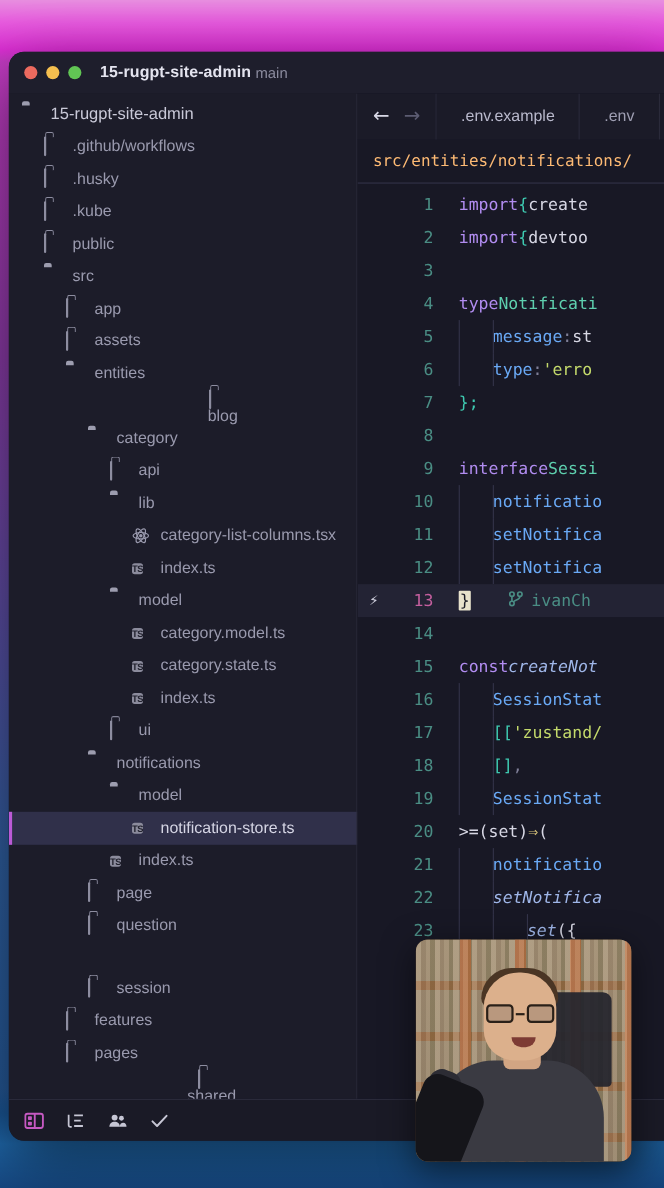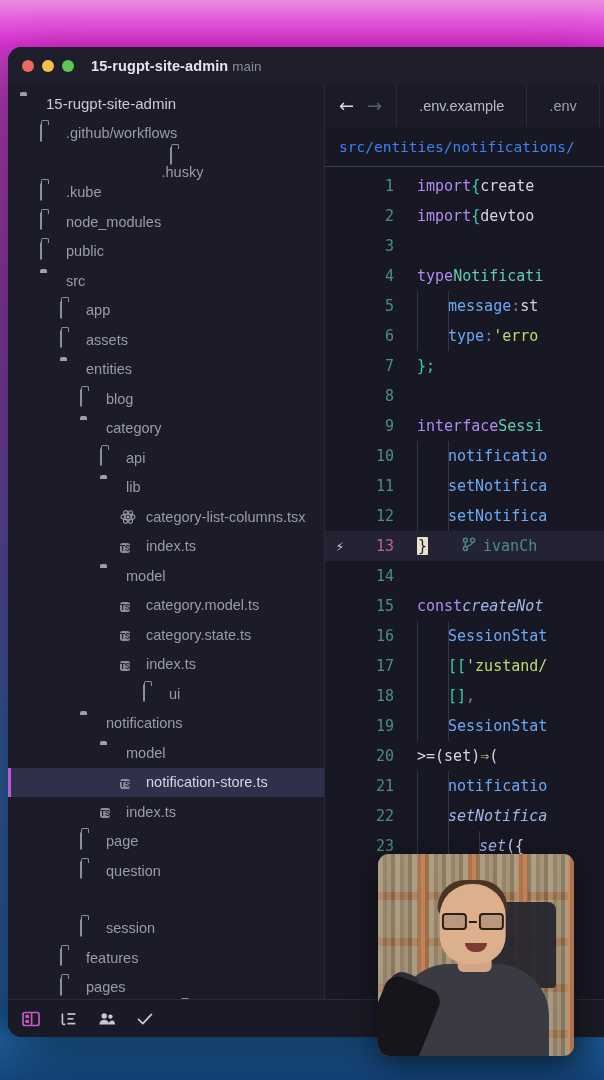--- a/index.html
+++ b/index.html
@@ -245,21 +245,21 @@
     background: #1b1b28;
     color: #b9b9cc;
   }
 
   .breadcrumb {
     height: 40px;
     flex: 0 0 40px;
     display: flex;
     align-items: center;
     padding-left: 14px;
-    color: #3b82f6;
+    color: #fdba74;
     font-family: "DejaVu Sans Mono", monospace;
     font-size: 14.5px;
     white-space: nowrap;
     background: #181825;
     position: relative;
     text-align: center;
   }
   .breadcrumb::after {
     content: "";
     position: absolute;
@@ -491,31 +491,27 @@
 
     <div class="sidebar" id="tree">
         <div class="tree-row root" style="padding-left: 12px;">
           <span class="icon"><span class="ic-folder-open"></span></span>
           <span class="label">15-rugpt-site-admin</span>
         </div>
         <div class="tree-row" style="padding-left: 32px;">
           <span class="icon"><span class="ic-folder"></span></span>
           <span class="label">.github/workflows</span>
         </div>
-        <div class="tree-row" style="padding-left: 32px; flex-direction: column;">
+        <div class="tree-row" style="padding-left: 32px;">
           <span class="icon"><span class="ic-folder"></span></span>
           <span class="label">.husky</span>
         </div>
         <div class="tree-row" style="padding-left: 32px;">
           <span class="icon"><span class="ic-folder"></span></span>
           <span class="label">.kube</span>
-        </div>
-        <div class="tree-row" style="padding-left: 32px;">
-          <span class="icon"><span class="ic-folder"></span></span>
-          <span class="label">node_modules</span>
         </div>
         <div class="tree-row" style="padding-left: 32px;">
           <span class="icon"><span class="ic-folder"></span></span>
           <span class="label">public</span>
         </div>
         <div class="tree-row" style="padding-left: 32px;">
           <span class="icon"><span class="ic-folder-open"></span></span>
           <span class="label">src</span>
         </div>
         <div class="tree-row" style="padding-left: 52px;">
@@ -523,21 +519,21 @@
           <span class="label">app</span>
         </div>
         <div class="tree-row" style="padding-left: 52px;">
           <span class="icon"><span class="ic-folder"></span></span>
           <span class="label">assets</span>
         </div>
         <div class="tree-row" style="padding-left: 52px;">
           <span class="icon"><span class="ic-folder-open"></span></span>
           <span class="label">entities</span>
         </div>
-        <div class="tree-row" style="padding-left: 72px;">
+        <div class="tree-row" style="padding-left: 72px; flex-direction: column;">
           <span class="icon"><span class="ic-folder"></span></span>
           <span class="label">blog</span>
         </div>
         <div class="tree-row" style="padding-left: 72px;">
           <span class="icon"><span class="ic-folder-open"></span></span>
           <span class="label">category</span>
         </div>
         <div class="tree-row" style="padding-left: 92px;">
           <span class="icon"><span class="ic-folder"></span></span>
           <span class="label">api</span>
@@ -570,21 +566,21 @@
           <span class="label">category.model.ts</span>
         </div>
         <div class="tree-row" style="padding-left: 112px;">
           <span class="icon"><span class="ic-ts">TS</span></span>
           <span class="label">category.state.ts</span>
         </div>
         <div class="tree-row" style="padding-left: 112px;">
           <span class="icon"><span class="ic-ts">TS</span></span>
           <span class="label">index.ts</span>
         </div>
-        <div class="tree-row" style="padding-left: 92px; margin-left: 43px;">
+        <div class="tree-row" style="padding-left: 92px;">
           <span class="icon"><span class="ic-folder"></span></span>
           <span class="label">ui</span>
         </div>
         <div class="tree-row" style="padding-left: 72px;">
           <span class="icon"><span class="ic-folder-open"></span></span>
           <span class="label">notifications</span>
         </div>
         <div class="tree-row" style="padding-left: 92px;">
           <span class="icon"><span class="ic-folder-open"></span></span>
           <span class="label">model</span>

